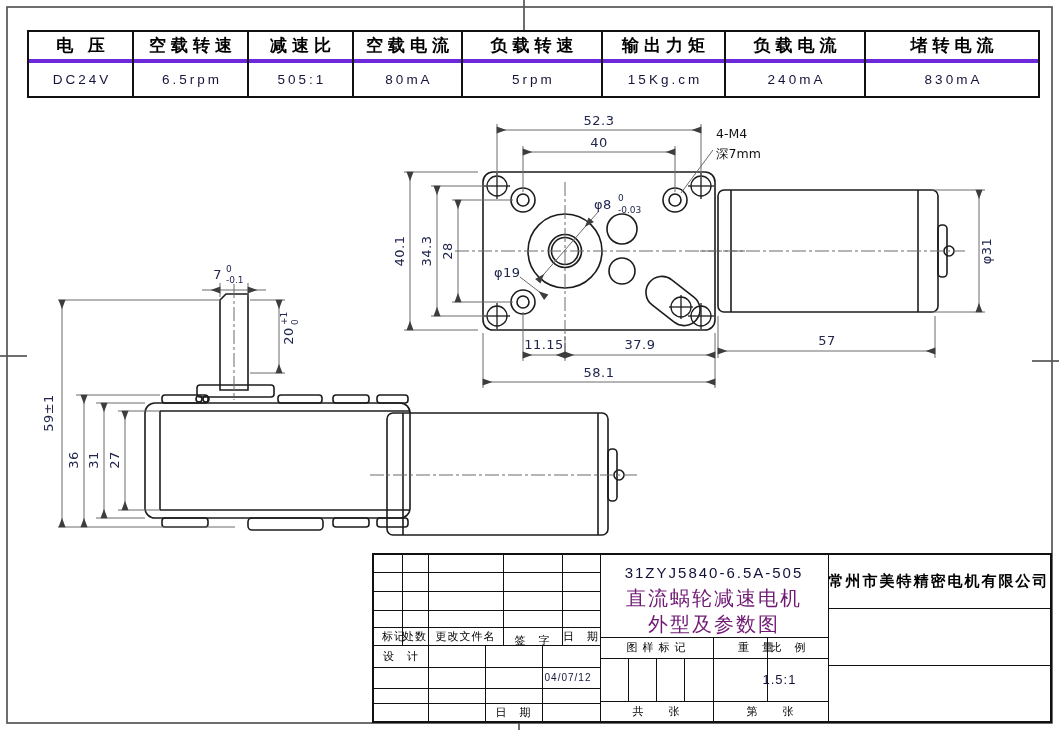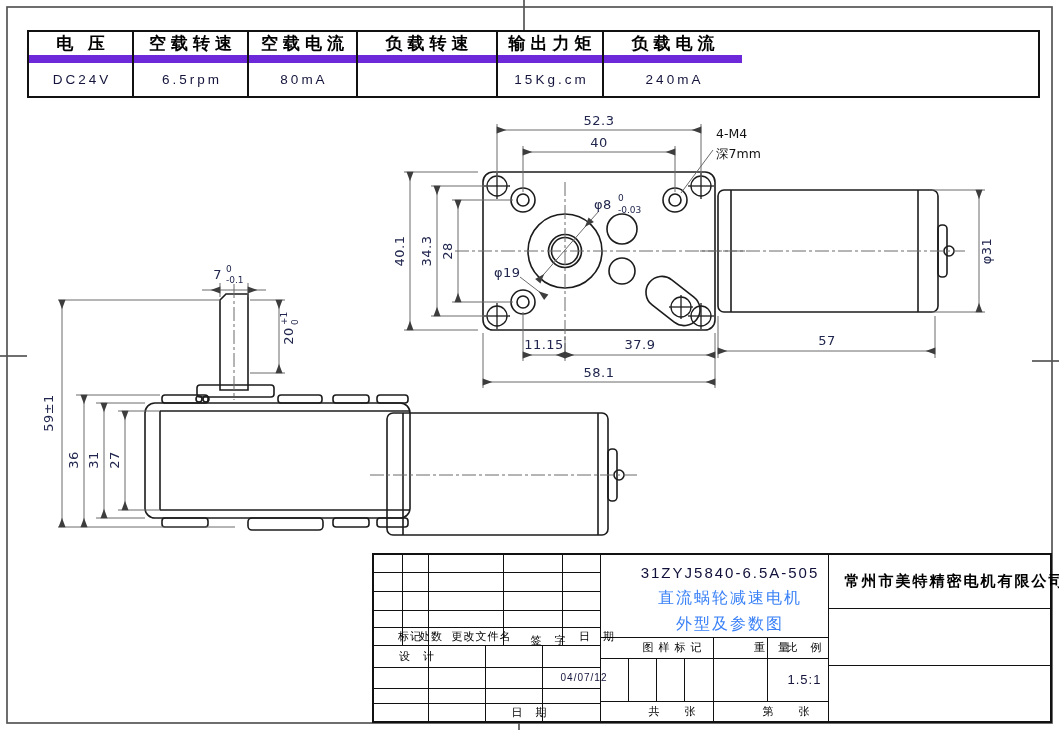--- a/index.html
+++ b/index.html
@@ -10,32 +10,32 @@
   svg text{font-family:"DejaVu Sans","Liberation Sans",sans-serif;}
   .dt{font-size:13px;fill:#20264d;letter-spacing:0.5px;}
   .dts{font-size:9px;fill:#20264d;}
   .dlab{font-size:12.5px;fill:#111;}
   
   #spec{position:absolute;left:27px;top:30px;width:1013px;height:68px;
         border:2px solid #111;box-sizing:border-box;display:flex;background:#fff;}
   .spec-col{display:flex;flex-direction:column;border-left:2px solid #111;box-sizing:border-box;}
   .spec-col:first-child{border-left:none;}
   .spec-h{flex:0 0 31px;display:flex;align-items:center;justify-content:center;
-          border-bottom:8px solid #6d28d9;font-size:17px;font-weight:600;color:#000;
+          border-bottom:4px solid #6d28d9;font-size:17px;font-weight:600;color:#000;
           letter-spacing:5px;padding-left:5px;box-sizing:border-box;}
   .spec-v{flex:1;display:flex;align-items:center;justify-content:center;
           font-size:13.5px;color:#14143c;letter-spacing:3px;padding-left:3px;box-sizing:border-box;}
   
   #tblock{position:absolute;left:372px;top:553px;width:680px;height:170px;
           border:2px solid #111;box-sizing:border-box;background:#fff;}
   .ln{position:absolute;background:#111;}
   .cell{position:absolute;display:flex;align-items:center;justify-content:center;
-        color:#000;white-space:nowrap;margin-left:16px;}
+        color:#000;white-space:nowrap;}
   .lab{font-size:11px;letter-spacing:1px;}
-  .big{font-size:16px;letter-spacing:2px;color:#3b82f6;font-family:Liberation Serif, serif;}
+  .big{font-size:20px;letter-spacing:2px;color:#701a75;font-family:Liberation Serif, serif;}
 </style>
 </head>
 <body>
 
 <div id="sheet">
 
   <svg width="1059" height="730" viewBox="0 0 1059 730" style="position:absolute;left:0;top:0;">
     <defs>
       <marker id="arr" viewBox="0 0 10 8" refX="9.3" refY="4" markerWidth="11" markerHeight="8.5" orient="auto-start-reverse">
         <path d="M0.5,4 L9.6,0.7 L9.6,7.3 z" fill="#3d3d3d"></path>
@@ -242,34 +242,43 @@
 
   <div id="spec">
     <div class="spec-col" style="width:103px">
       <div class="spec-h">电 压</div>
       <div class="spec-v">DC24V</div>
     </div>
     <div class="spec-col" style="width:115px">
       <div class="spec-h">空载转速</div>
       <div class="spec-v">6.5rpm</div>
     </div>
+    <div class="spec-col" style="width:105px">
+      <div class="spec-h">减速比</div>
+      <div class="spec-v">505:1</div>
+    </div>
     <div class="spec-col" style="width:109px">
       <div class="spec-h">空载电流</div>
       <div class="spec-v">80mA</div>
     </div>
     <div class="spec-col" style="width:140px">
       <div class="spec-h">负载转速</div>
-    </div>
-    <div class="spec-col" style="width:106px">
+      <div class="spec-v">5rpm</div>
+    </div>
+    <div class="spec-col" style="width:123px">
       <div class="spec-h">输出力矩</div>
       <div class="spec-v">15Kg.cm</div>
     </div>
     <div class="spec-col" style="width:140px">
       <div class="spec-h">负载电流</div>
       <div class="spec-v">240mA</div>
+    </div>
+    <div class="spec-col" style="flex:1">
+      <div class="spec-h">堵转电流</div>
+      <div class="spec-v">830mA</div>
     </div>
   </div>
 
   <div id="tblock">
 
     <div class="ln" style="left:28px;top:0;width:1px;height:90px"></div>
     <div class="ln" style="left:54px;top:0;width:1px;height:166px"></div>
     <div class="ln" style="left:129px;top:0;width:1px;height:90px"></div>
     <div class="ln" style="left:188px;top:0;width:1px;height:90px"></div>
     <div class="ln" style="left:111px;top:90px;width:1px;height:76px"></div>
@@ -306,21 +315,21 @@
     <div class="cell" style="left:158px;top:112px;width:72px;height:21px;font-size:10px;letter-spacing:1px;color:#14143c">04/07/12</div>
     <div class="cell lab" style="left:111px;top:148px;width:57px;height:18px">日　期</div>
 
     <div class="cell" style="left:226px;top:4px;width:228px;height:26px;font-size:15px;letter-spacing:2px;color:#10103a">31ZYJ5840-6.5A-505</div>
     <div class="cell big" style="left:226px;top:30px;width:228px;height:26px">直流蜗轮减速电机</div>
     <div class="cell big" style="left:226px;top:56px;width:228px;height:26px">外型及参数图</div>
 
     <div class="cell lab" style="left:226px;top:82px;width:113px;height:21px">图 样 标 记</div>
     <div class="cell lab" style="left:355px;top:82px;width:54px;height:21px">重　量</div>
     <div class="cell lab" style="left:384px;top:82px;width:61px;height:21px">比　例</div>
-    <div class="cell" style="left:384px;top:103px;width:61px;height:43px;font-size:13px;letter-spacing:1px;color:#14143c">1.5:1</div>
+    <div class="cell" style="left:375px;top:103px;width:61px;height:43px;font-size:13px;letter-spacing:1px;color:#14143c">1.5:1</div>
 
     <div class="cell lab" style="left:226px;top:146px;width:113px;height:20px">共　　张</div>
     <div class="cell lab" style="left:339px;top:146px;width:115px;height:20px">第　　张</div>
 
     <div class="cell" style="left:454px;top:0;width:222px;height:53px;font-size:15px;letter-spacing:2px;font-weight:600">常州市美特精密电机有限公司</div>
   </div>
 
 </div>
 
 </body></html>

